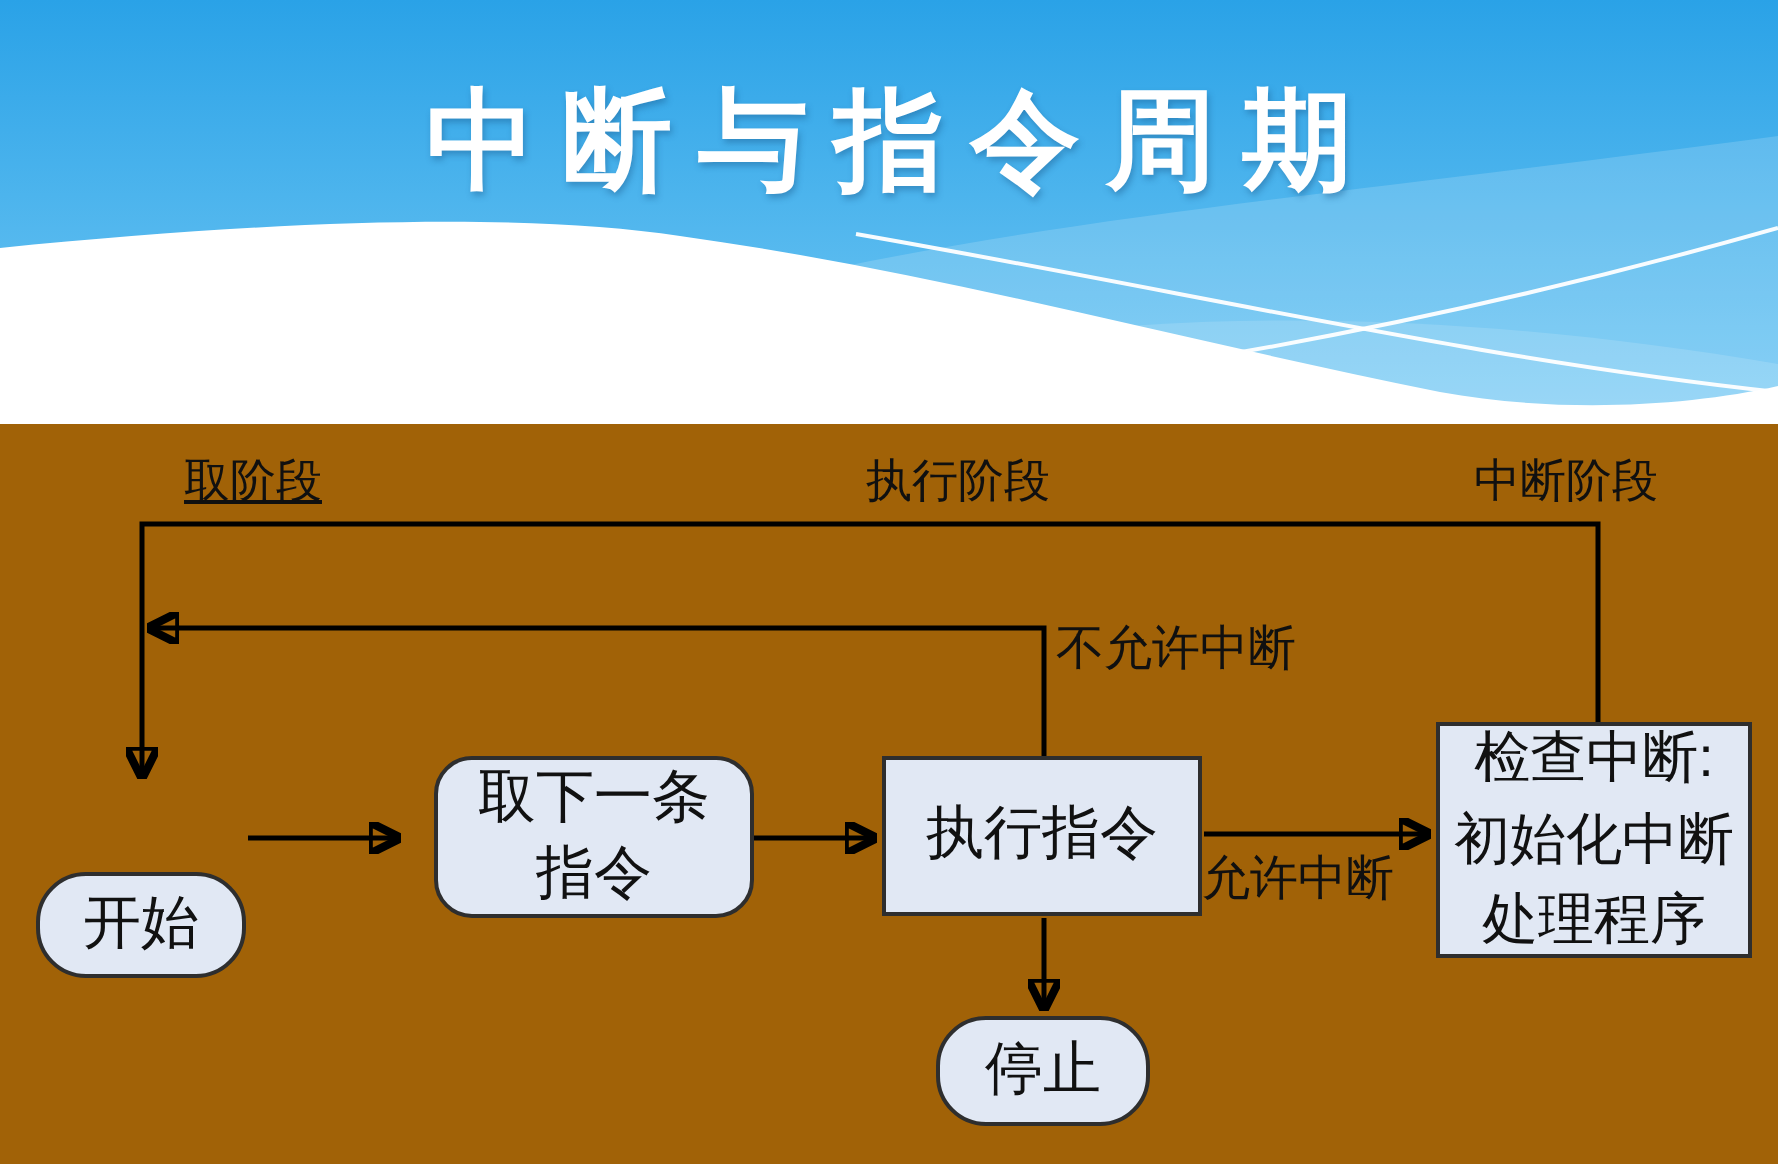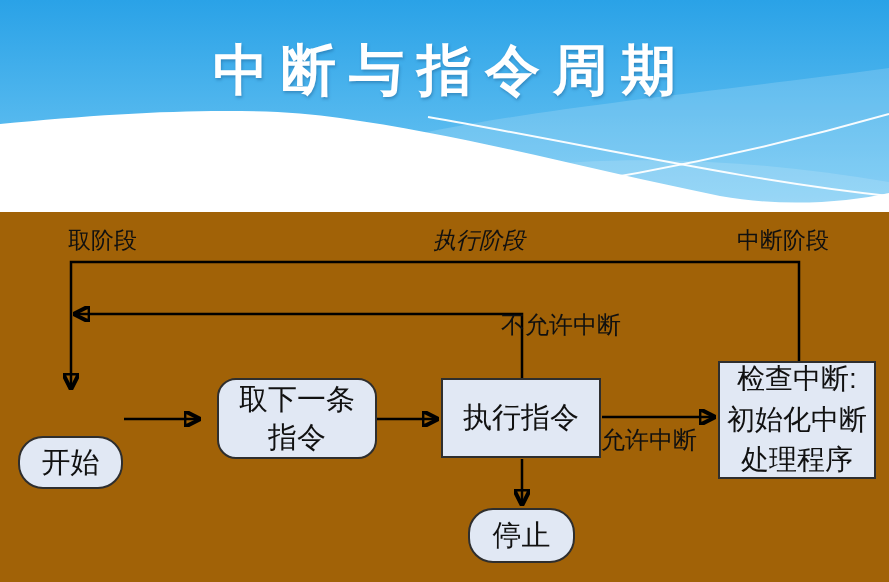--- a/index.html
+++ b/index.html
@@ -66,24 +66,24 @@
                   font-size: 28px; line-height: 1.45; }
   .node-halt    { left: 468px; top: 508px; width: 107px; height: 55px; }
   
   .stage-label, .edge-label {
     position: absolute;
     font-size: 23px;
     line-height: 1.1;
     color: #101010;
     white-space: nowrap;
   }
-  .label-fetch-stage     { left: 68px;  top: 228px; }
-  .label-execute-stage   { left: 433px; top: 228px; font-style: italic; }
+  .label-fetch-stage     { left: 92px;  top: 228px; text-decoration: underline; }
+  .label-execute-stage   { left: 433px; top: 228px; }
   .label-interrupt-stage { left: 737px; top: 228px; }
-  .label-disabled { left: 501px; top: 312px; font-size: 24px; }
+  .label-disabled { left: 528px; top: 312px; font-size: 24px; }
   .label-enabled  { left: 601px; top: 427px; font-size: 24px; }
 </style>
 </head>
 <body>
 
 <div class="slide">
 
   <div class="header">
     <svg width="889" height="212" viewBox="0 0 889 212">
       <defs>

